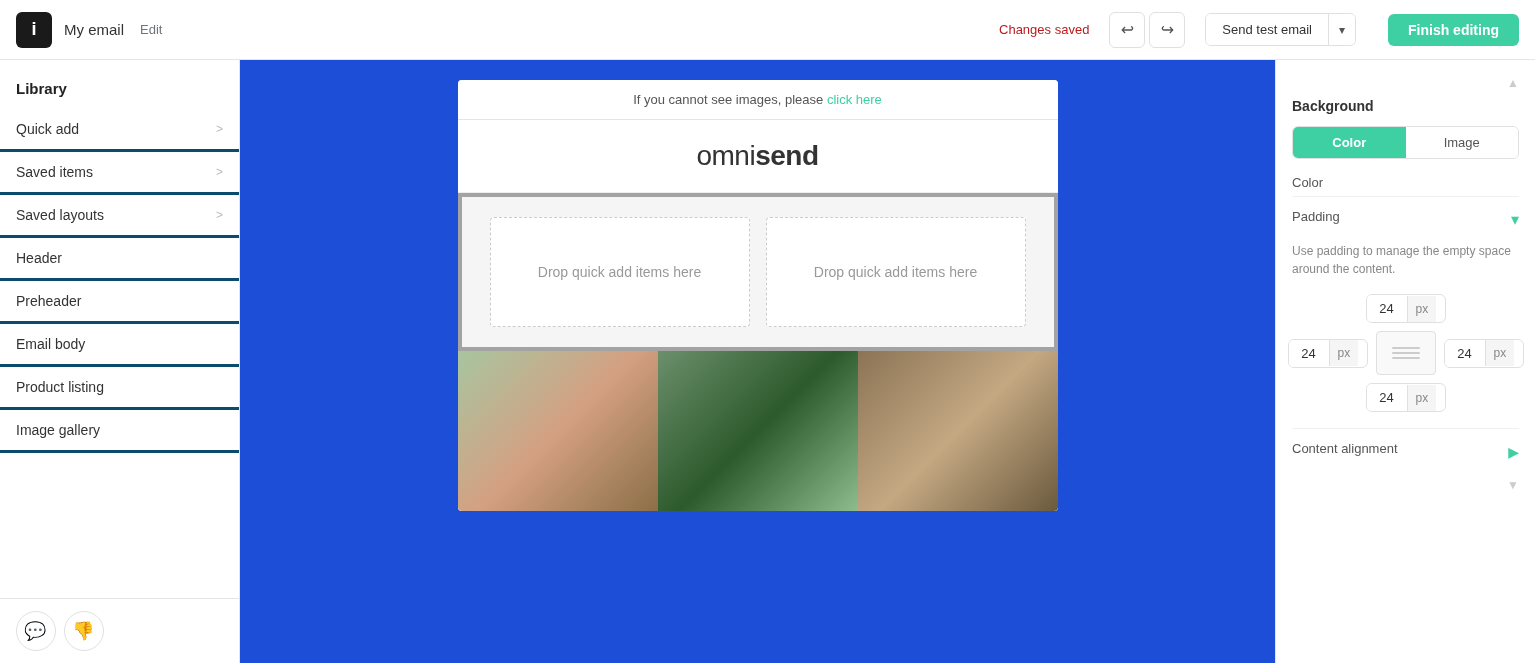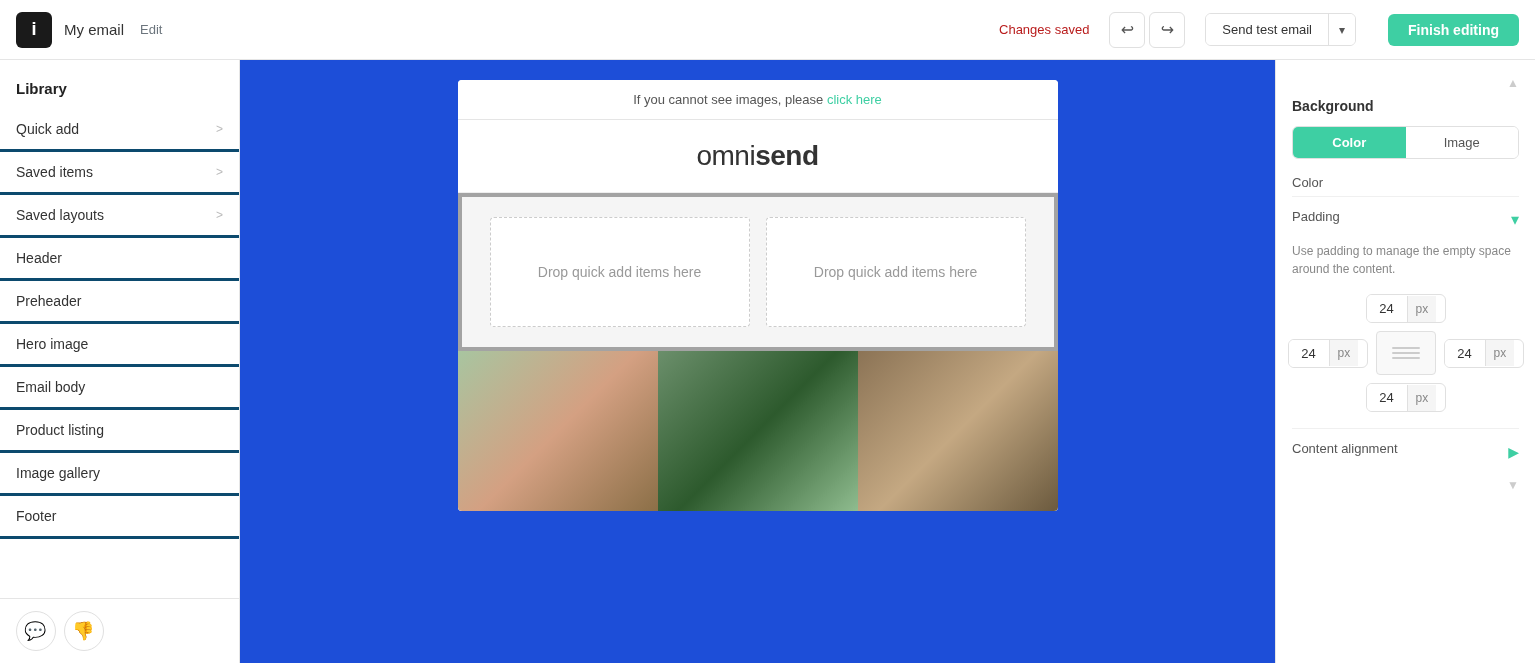--- a/index.html
+++ b/index.html
@@ -323,33 +323,27 @@
       <span>Saved layouts</span>
       <span class="arrow">&gt;</span>
     </div>
     <div class="sidebar-item">
       <span>Header</span>
     </div>
     <div class="sidebar-item">
       <span>Preheader</span>
     </div>
     <div class="sidebar-item">
-      <span>Hero image</span>
-    </div>
-    <div class="sidebar-item">
       <span>Email body</span>
     </div>
     <div class="sidebar-item">
       <span>Product listing</span>
     </div>
     <div class="sidebar-item">
       <span>Image gallery</span>
-    </div>
-    <div class="sidebar-item">
-      <span>Footer</span>
     </div>
 
     <div style="flex:1"></div>
     <div class="chat-btns">
       <button class="chat-btn">💬</button>
       <button class="chat-btn">👎</button>
     </div>
   </div>
 
   <div class="canvas-area">

